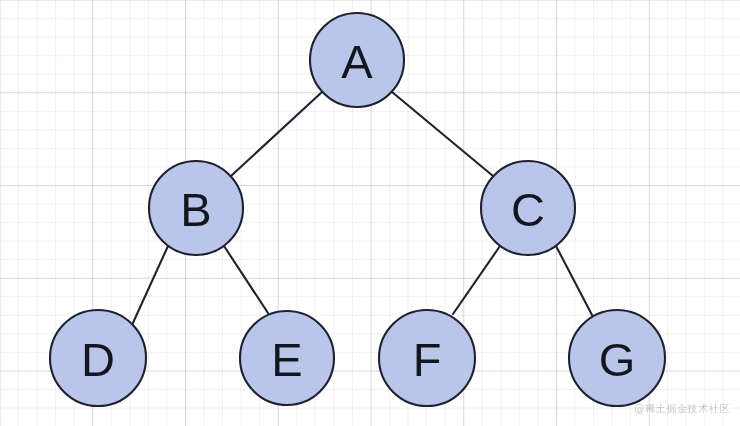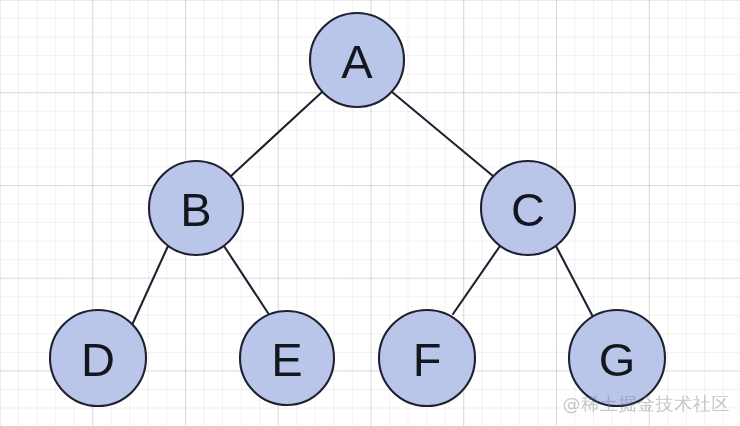--- a/index.html
+++ b/index.html
@@ -51,21 +51,21 @@
     fill: #14161f;
     text-anchor: middle;
     dominant-baseline: central;
     font-weight: 400;
   }
   .watermark {
     position: absolute;
     right: 10px;
     bottom: 10px;
     font-family: "DejaVu Sans", "Liberation Sans", sans-serif;
-    font-size: 18px;
+    font-size: 10px;
     color: rgba(120,120,130,0.42);
     letter-spacing: 0.6px;
     white-space: nowrap;
     user-select: none;
   }
 </style>
 </head>
 <body>
 
 <div id="canvas">

